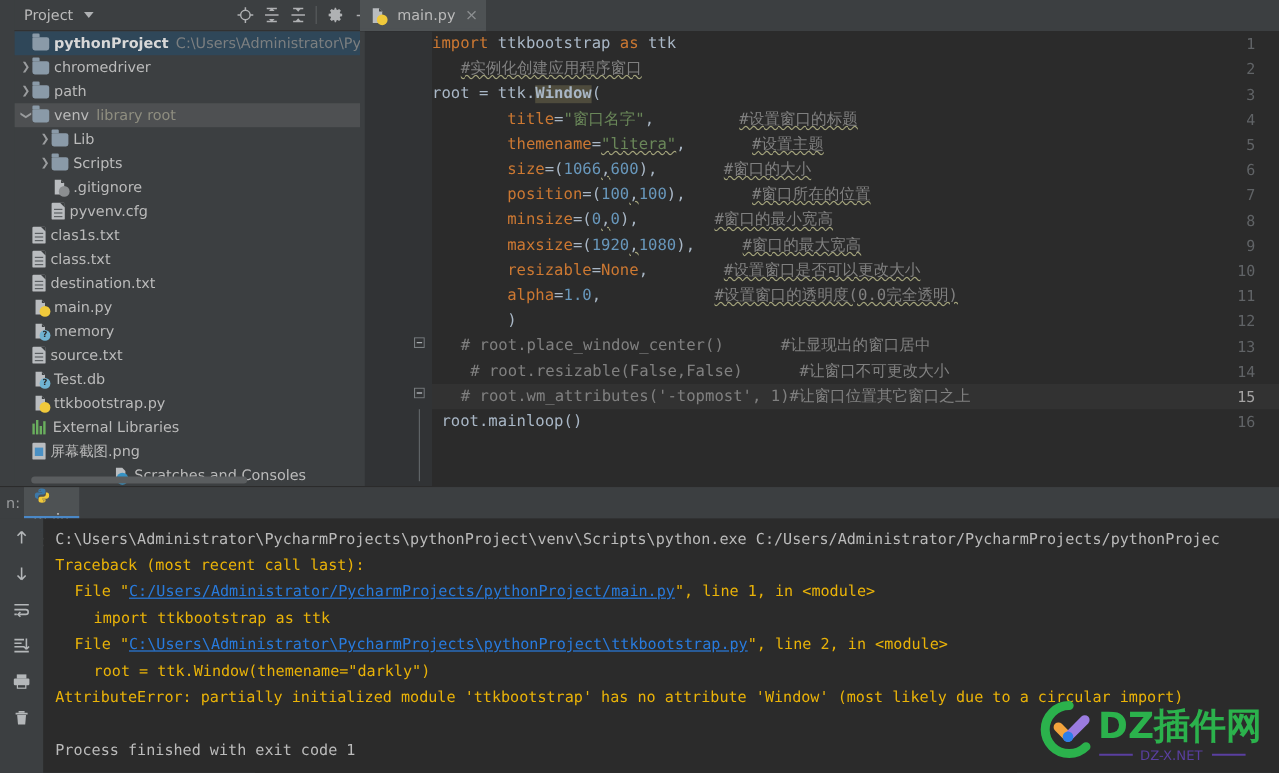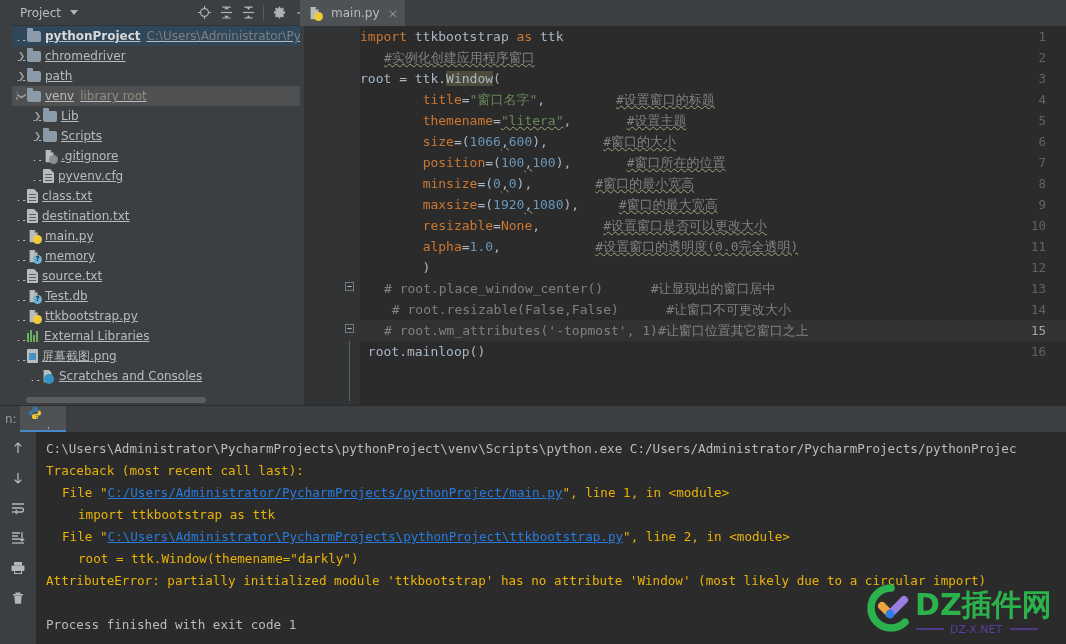--- a/index.html
+++ b/index.html
@@ -30,21 +30,21 @@
     border-left: 4px solid transparent; border-right: 4px solid transparent;
     border-top: 5px solid #afb1b3;
   }
   .hdr-icons { margin-left: auto; display: flex; align-items: center; gap: 0; }
   .hdr-ico {
     width: 22px; height: 22px; display: flex;
     align-items: center; justify-content: center;
   }
   .hdr-sep { width: 1px; height: 15px; background: #585b5d; margin: 0 4px; }
 
-  .tree { position: relative; height: 379px; overflow: hidden; background: #3c3f41; text-decoration: underline; }
+  .tree { position: relative; height: 379px; overflow: hidden; background: #3c3f41; }
   .row {
     height: 20px; display: flex; align-items: center;
     white-space: nowrap; padding-right: 4px;
   }
   .row.selected { background: #2f4759; }
   .row.hovered  { background: #4e5052; }
   .arrow {
     width: 11px; height: 20px; display: flex;
     align-items: center; justify-content: center;
     font-size: 9px; color: #9a9c9e; flex: 0 0 11px;
@@ -166,21 +166,21 @@
   }
   .cur-line-hl {
     position:absolute; left:60px; right:0; height:21px; background:#323232;
   }
   .kw   { color: #cc7832; }
   .plain{ color: #a9b7c6; }
   .str  { color: #6a8759; }
   .num  { color: #6897bb; }
   .cmt  { color: #808080; margin-left: 24px; }
   .param{ color: #cc7832; }
-  .id-hl{ background: #4e4b3c; color:#a9b7c6; }
+  .id-hl{ background: #4e4b3c; color:#a9b7c6;font-weight:bold; }
   .squig {
     text-decoration: underline;
     text-decoration-style: wavy;
     text-decoration-color: #a3a37b;
     text-decoration-thickness: 1px;
   }
 
   
   #run-panel {
     position: absolute; left: 0; top: 405px; width: 1066px; height: 239px;
@@ -341,20 +341,29 @@
           </span>
           <span class="lbl">pyvenv.cfg</span>
         </div>
         <div class="row" style="padding-left: 4px;">
           <span class="arrow blank">❯</span>
           <span class="ic">
             <span class="fileicon">
               <span class="lines"></span>
             </span>
           </span>
+          <span class="lbl">clas1s.txt</span>
+        </div>
+        <div class="row" style="padding-left: 4px;">
+          <span class="arrow blank">❯</span>
+          <span class="ic">
+            <span class="fileicon">
+              <span class="lines"></span>
+            </span>
+          </span>
           <span class="lbl">class.txt</span>
         </div>
         <div class="row" style="padding-left: 4px;">
           <span class="arrow blank">❯</span>
           <span class="ic">
             <span class="fileicon">
               <span class="lines"></span>
             </span>
           </span>
           <span class="lbl">destination.txt</span>
@@ -420,21 +429,21 @@
           </span>
           <span class="lbl">External Libraries</span>
         </div>
         <div class="row" style="padding-left: 4px;">
           <span class="arrow blank">❯</span>
           <span class="ic">
             <span class="img-icon"></span>
           </span>
           <span class="lbl">屏幕截图.png</span>
         </div>
-        <div class="row" style="padding-left: 18px;">
+        <div class="row" style="padding-left: 18px; justify-content: center;">
           <span class="arrow blank">❯</span>
           <span class="ic">
             <span class="scratch-icon"><svg width="14" height="14" viewBox="0 0 16 16">
                 <path fill="#b9bcbf" d="M3 1h6l3 3v11H3z"></path>
               </svg><span class="scratch-badge"></span></span>
           </span>
           <span class="lbl">Scratches and Consoles</span>
         </div>
       </div>
     <div class="hscroll"></div>

